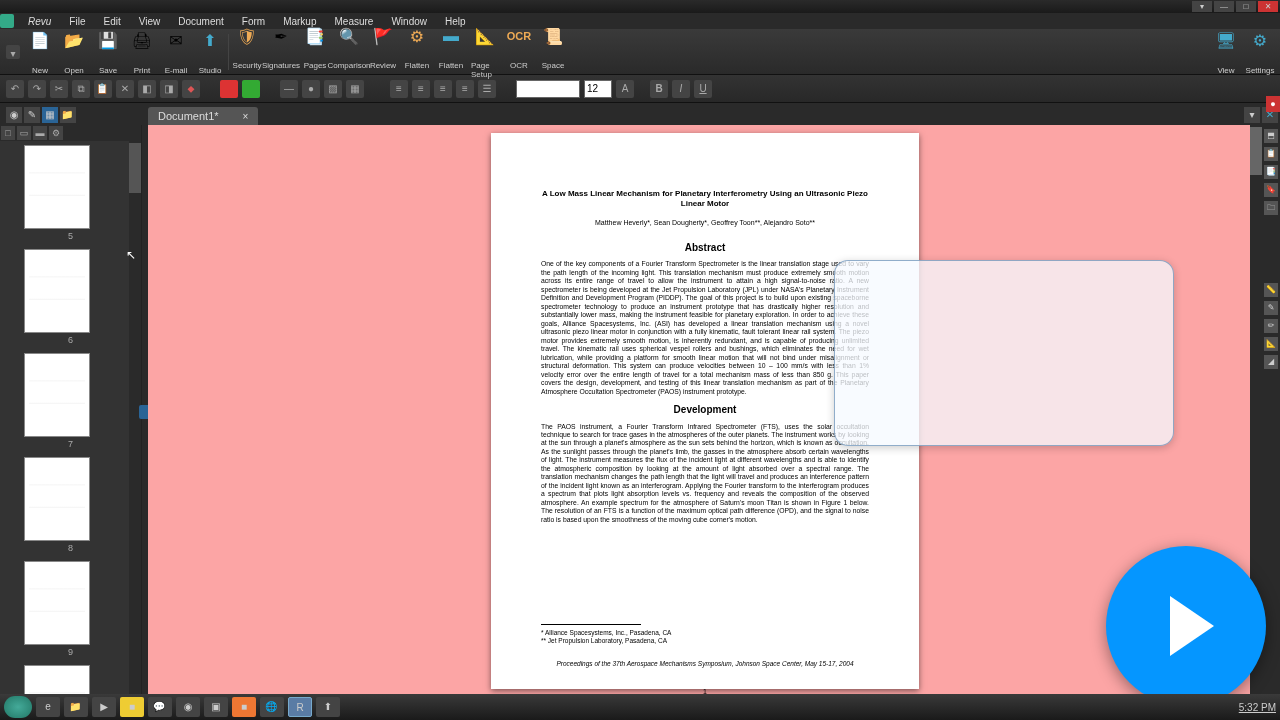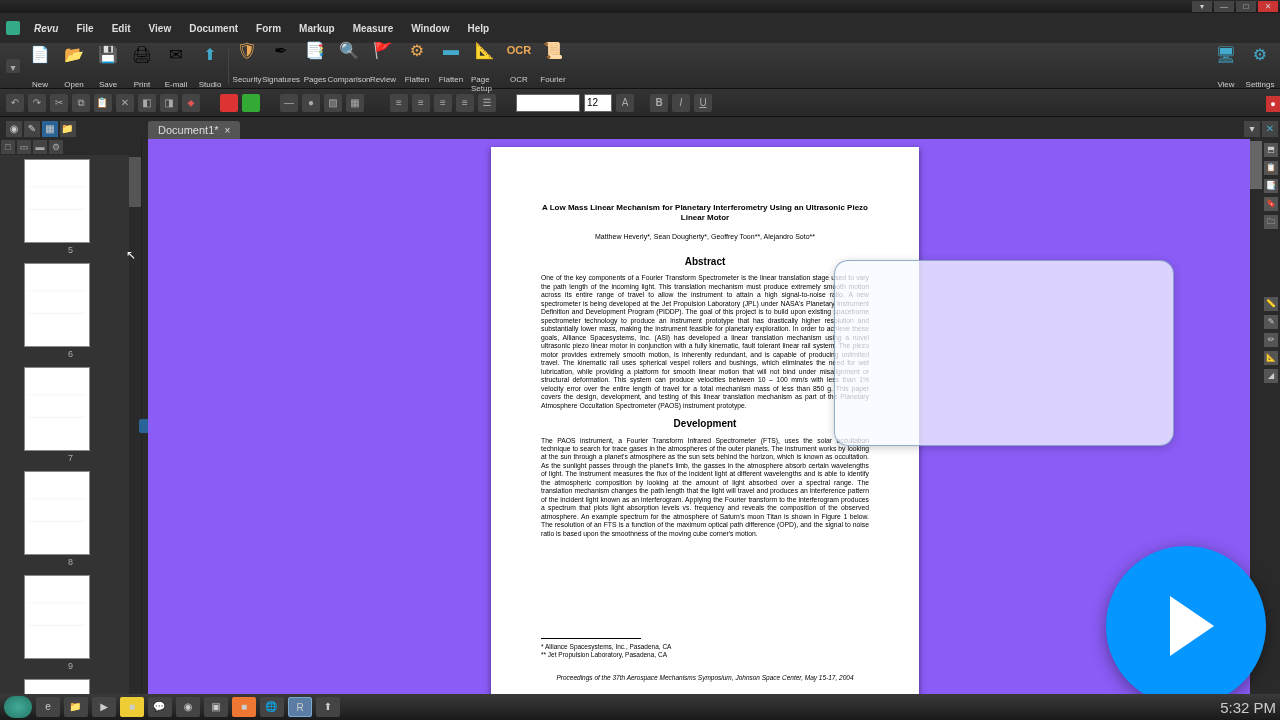--- a/index.html
+++ b/index.html
@@ -5,21 +5,21 @@
 * { margin: 0; padding: 0; box-sizing: border-box; font-family: Arial, sans-serif; }
 body { width: 1280px; height: 720px; background: #333; overflow: hidden; position: relative; }
 
 
 .titlebar { height: 13px; background: linear-gradient(#2a2a2a, #1a1a1a); display: flex; align-items: center; justify-content: flex-end; }
 .window-controls { display: flex; gap: 2px; margin-right: 2px; }
 .wc { width: 20px; height: 11px; background: #444; font-size: 8px; color: #ccc; text-align: center; line-height: 11px; cursor: pointer; }
 .wc.close { background: #c33; }
 
 
-.menubar { height: 30px; background: #2a2a2a; display: flex; align-items: center; padding-left: 6px; gap: 2px; font-weight: bold; }
+.menubar { height: 16px; background: #2a2a2a; display: flex; align-items: center; padding-left: 0; gap: 2px; }
 .logo { width: 14px; height: 14px; background: #3a8; border-radius: 2px; margin-right: 4px; }
 .menu-item { color: #ddd; font-size: 10px; padding: 2px 8px; cursor: pointer; }
 
 
 .toolbar { height: 46px; background: linear-gradient(#3a3a3a, #2a2a2a); display: flex; align-items: center; padding: 0 6px; justify-content: space-between; border-bottom: 1px solid #111; }
 .tool-group { display: flex; gap: 6px; }
 .tool-btn { width: 28px; display: flex; flex-direction: column; align-items: center; cursor: pointer; }
 .tool-icon { width: 24px; height: 24px; display: flex; align-items: center; justify-content: center; font-size: 16px; }
 .tool-label { font-size: 8px; color: #ccc; margin-top: 13px; }
 .sep { width: 1px; height: 36px; background: #444; margin: 0 4px; }
@@ -28,21 +28,21 @@
 .toolbar2 { height: 28px; background: linear-gradient(#333, #282828); display: flex; align-items: center; padding: 0 6px; gap: 4px; border-bottom: 1px solid #111; }
 .sbtn { width: 18px; height: 18px; background: #444; border-radius: 2px; cursor: pointer; font-size: 10px; color: #aaa; text-align: center; line-height: 18px; }
 .font-input { width: 64px; height: 18px; background: #fff; border: 1px solid #666; font-size: 10px; padding: 0 2px; }
 .size-input { width: 28px; height: 18px; background: #fff; border: 1px solid #666; font-size: 10px; padding: 0 2px; }
 
 
 .tabrow { height: 22px; background: #2a2a2a; display: flex; align-items: flex-end; padding-left: 4px; }
 .smallbtns { display: flex; gap: 2px; padding: 2px; }
 .smallbtn { width: 16px; height: 16px; background: #444; cursor: pointer; font-size: 10px; color: #ccc; text-align: center; line-height: 16px; }
 .smallbtn.blue { background: #2a6496; }
-.doctab { margin-left: 70px; background: #555; color: #ddd; font-size: 11px; padding: 3px 10px; border-radius: 3px 3px 0 0; display: flex; align-items: center; gap: 6px; }
+.doctab { margin-left: 70px; background: #555; color: #ddd; font-size: 11px; padding: 3px 10px; border-radius: 3px 3px 0 0; display: flex; align-items: center; gap: 24px; }
 .doctab .tx { font-size: 10px; cursor: pointer; }
 
 
 .main { display: flex; height: 571px; }
 
 
 .thumb-panel { width: 142px; background: #333; border-right: 1px solid #222; overflow: hidden; position: relative; }
 .thumb-header { height: 16px; background: #2a2a2a; display: flex; gap: 2px; padding: 1px; }
 .thumb-hbtn { width: 14px; height: 14px; background: #444; font-size: 9px; color: #aaa; text-align: center; line-height: 14px; }
 .thumbs { padding: 4px 24px; }
@@ -50,21 +50,21 @@
 .thumb-num { text-align: center; font-size: 9px; color: #aaa; margin-bottom: 8px; }
 .thumb-content { width: 100%; height: 100%; background: linear-gradient(#fff 30%, #eee 31%, #fff 32%, #fff 60%, #eee 61%, #fff 62%); }
 .thumb-scroll { position: absolute; right: 0; top: 16px; width: 12px; height: calc(100% - 16px); background: #2a2a2a; }
 .thumb-scroll-grip { width: 100%; height: 50px; background: #555; margin-top: 2px; }
 
 
 .splitter { width: 6px; background: #2a2a2a; position: relative; }
 .splitter-handle { position: absolute; top: 280px; left: -3px; width: 12px; height: 14px; background: #2a6496; border-radius: 2px; }
 
 
-.docview { flex: 1; background: #8b5cf6; position: relative; overflow: hidden; }
+.docview { flex: 1; background: #fca5a5; position: relative; overflow: hidden; }
 .docscroll { position: absolute; right: 0; top: 0; width: 12px; height: 100%; background: #2a2a2a; }
 .docscroll-grip { width: 100%; height: 48px; background: #666; margin-top: 2px; }
 .page { width: 428px; height: 556px; background: #fff; margin: 8px auto 0; padding: 56px 50px 20px; font-size: 7px; color: #000; line-height: 1.25; box-shadow: 0 2px 6px rgba(0,0,0,0.5); }
 .page h1 { font-size: 8px; font-weight: bold; text-align: center; margin-bottom: 10px; }
 .page .authors { font-size: 7px; text-align: center; margin-bottom: 14px; }
 .page h2 { font-size: 10px; font-weight: bold; text-align: center; margin: 8px 0 6px; }
 .page p { text-align: justify; margin-bottom: 6px; font-size: 6.8px; }
 .page .footer { margin-top: 100px; font-size: 6.5px; }
 .page .footer hr { width: 100px; margin-bottom: 4px; border: none; border-top: 1px solid #000; }
 .page .proc { text-align: center; font-style: italic; font-size: 6.5px; margin-top: 14px; }
@@ -88,21 +88,21 @@
 
 
 .play-btn { position: absolute; bottom: 14px; right: 14px; width: 160px; height: 160px; background: #0596ff; border-radius: 50%; display: flex; align-items: center; justify-content: center; cursor: pointer; box-shadow: 0 4px 16px rgba(0,0,0,0.4); }
 .play-btn::before { content: ''; border-left: 44px solid #fff; border-top: 30px solid transparent; border-bottom: 30px solid transparent; margin-left: 12px; }
 
 
 .taskbar { position: absolute; bottom: 0; left: 0; right: 0; height: 26px; background: linear-gradient(#3a3a3a, #1a1a1a); display: flex; align-items: center; padding: 0 4px; gap: 4px; }
 .start { width: 28px; height: 22px; background: radial-gradient(#4a9, #276); border-radius: 11px; cursor: pointer; }
 .task-icon { width: 24px; height: 20px; background: #444; cursor: pointer; border-radius: 2px; font-size: 10px; color: #ccc; text-align: center; line-height: 20px; }
 .task-icon.active { background: #5a7ca5; border: 1px solid #7ac; }
-.tray { margin-left: auto; display: flex; gap: 4px; font-size: 15px; color: #ccc; }
+.tray { margin-left: auto; display: flex; gap: 4px; font-size: 10px; color: #ccc; text-decoration: underline; }
 
 .cursor-arrow { position: absolute; top: 248px; left: 126px; width: 10px; height: 14px; color: #fff; font-size: 12px; pointer-events: none; }
 </style>
 </head>
 <body>
 
 <div class="titlebar">
   <div class="window-controls">
     <div class="wc">▾</div>
     <div class="wc">—</div>
@@ -187,21 +187,21 @@
       <div class="tool-btn">
           <div class="tool-icon">📐</div>
           <div class="tool-label">Page Setup</div>
         </div>
       <div class="tool-btn">
           <div class="tool-icon" style="color:#ea5;font-size:11px;font-weight:bold">OCR</div>
           <div class="tool-label">OCR</div>
         </div>
       <div class="tool-btn">
           <div class="tool-icon" style="color:#ec3">📜</div>
-          <div class="tool-label">Fourier</div>
+          <div class="tool-label">Space</div>
         </div>
     </div>
   </div>
   <div class="tool-group">
     <div class="tool-btn">
         <div class="tool-icon" style="color:#4ac">🖥</div>
         <div class="tool-label">View</div>
       </div>
     <div class="tool-btn">
         <div class="tool-icon" style="color:#4ac">⚙</div>

